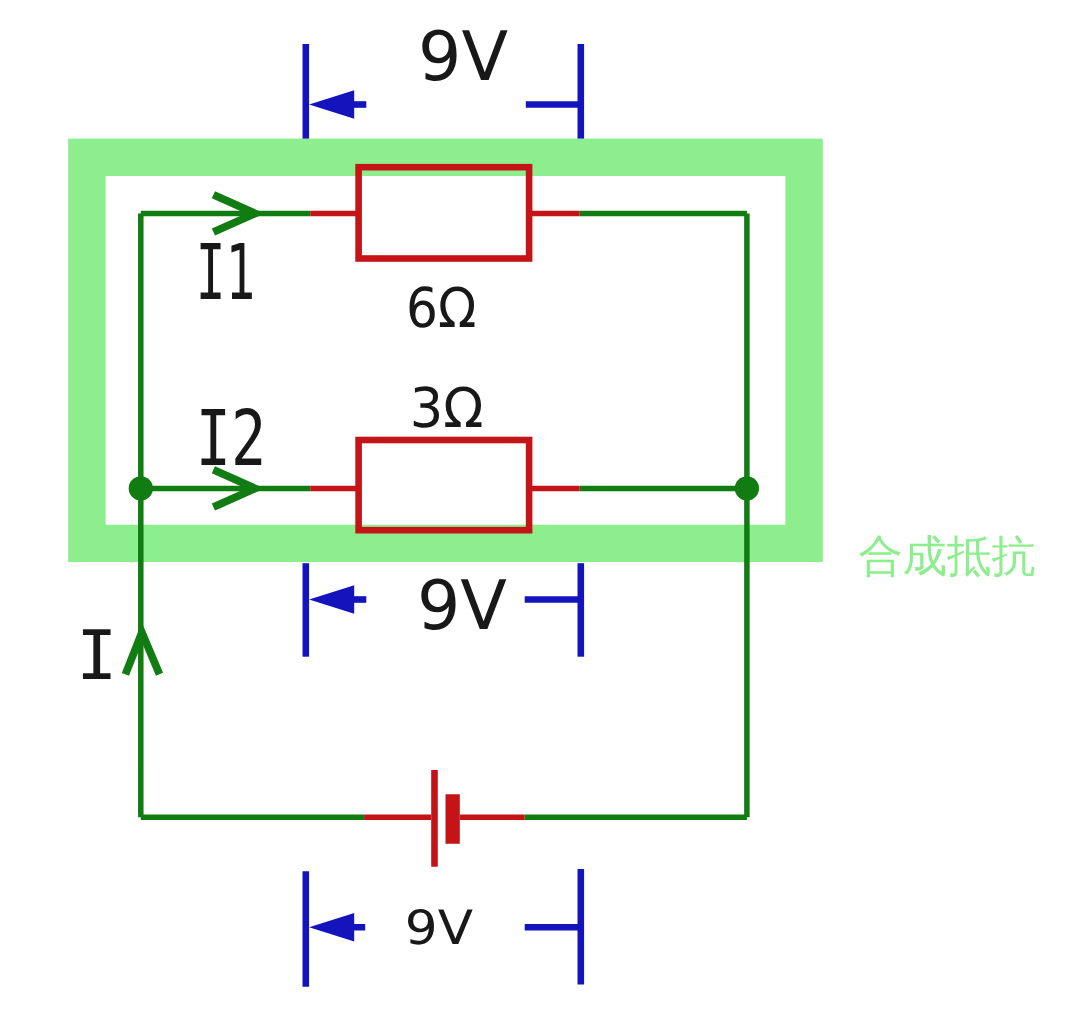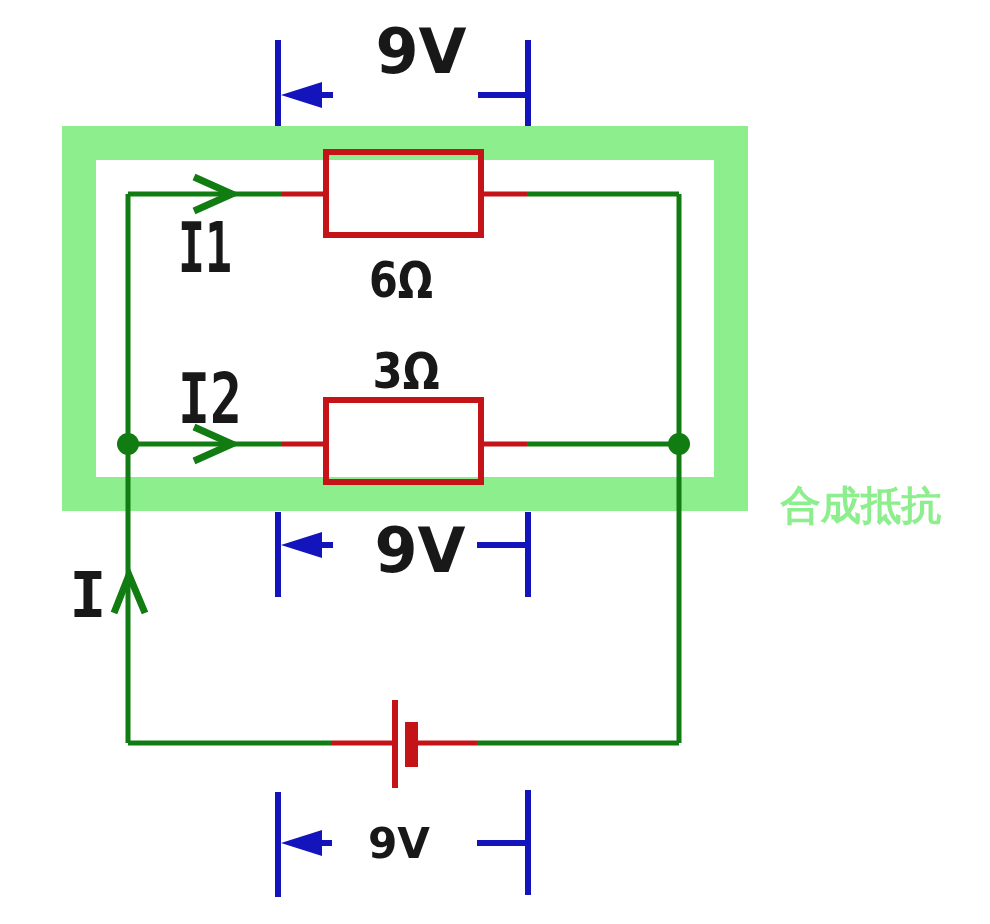--- a/index.html
+++ b/index.html
@@ -1,16 +1,16 @@
 <!DOCTYPE html>
 <html><head>
 <meta charset="utf-8">
 <style>
   html,body{margin:0;padding:0;background:#ffffff;}
-  .stage{position:relative;width:990px;height:924px;background:#ffffff;overflow:hidden;font-weight:bold;}
+  .stage{position:relative;width:990px;height:924px;background:#ffffff;overflow:hidden;}
   svg{position:absolute;left:0;top:0;}
   
   .band       {fill:none;stroke:#8cee8c;stroke-width:34;}
   .wire       {fill:none;stroke:#117c11;stroke-width:5;}
   .lead       {fill:none;stroke:#c41417;stroke-width:5;}
   .res        {fill:none;stroke:#c41417;stroke-width:6;}
   .dot        {fill:#117c11;stroke:none;}
   .chev       {fill:none;stroke:#117c11;stroke-width:7;stroke-linecap:butt;}
   .dim        {fill:none;stroke:#1414bd;stroke-width:6;}
   .dimhead    {fill:#1414bd;stroke:none;}

